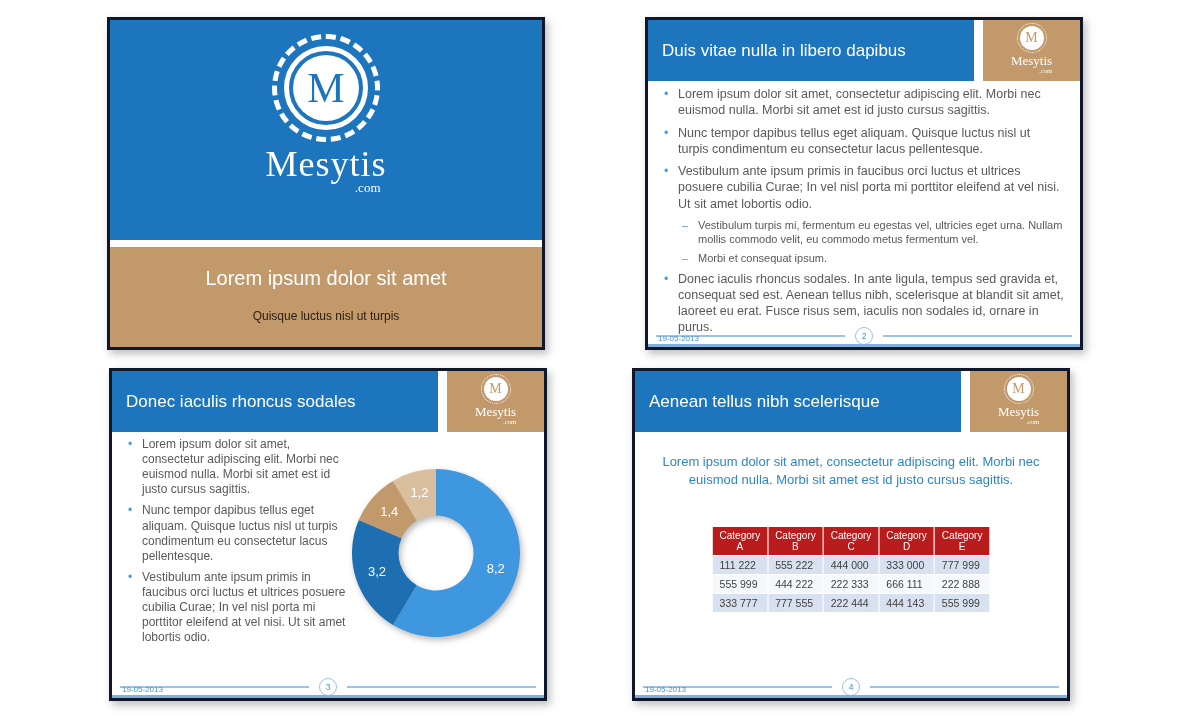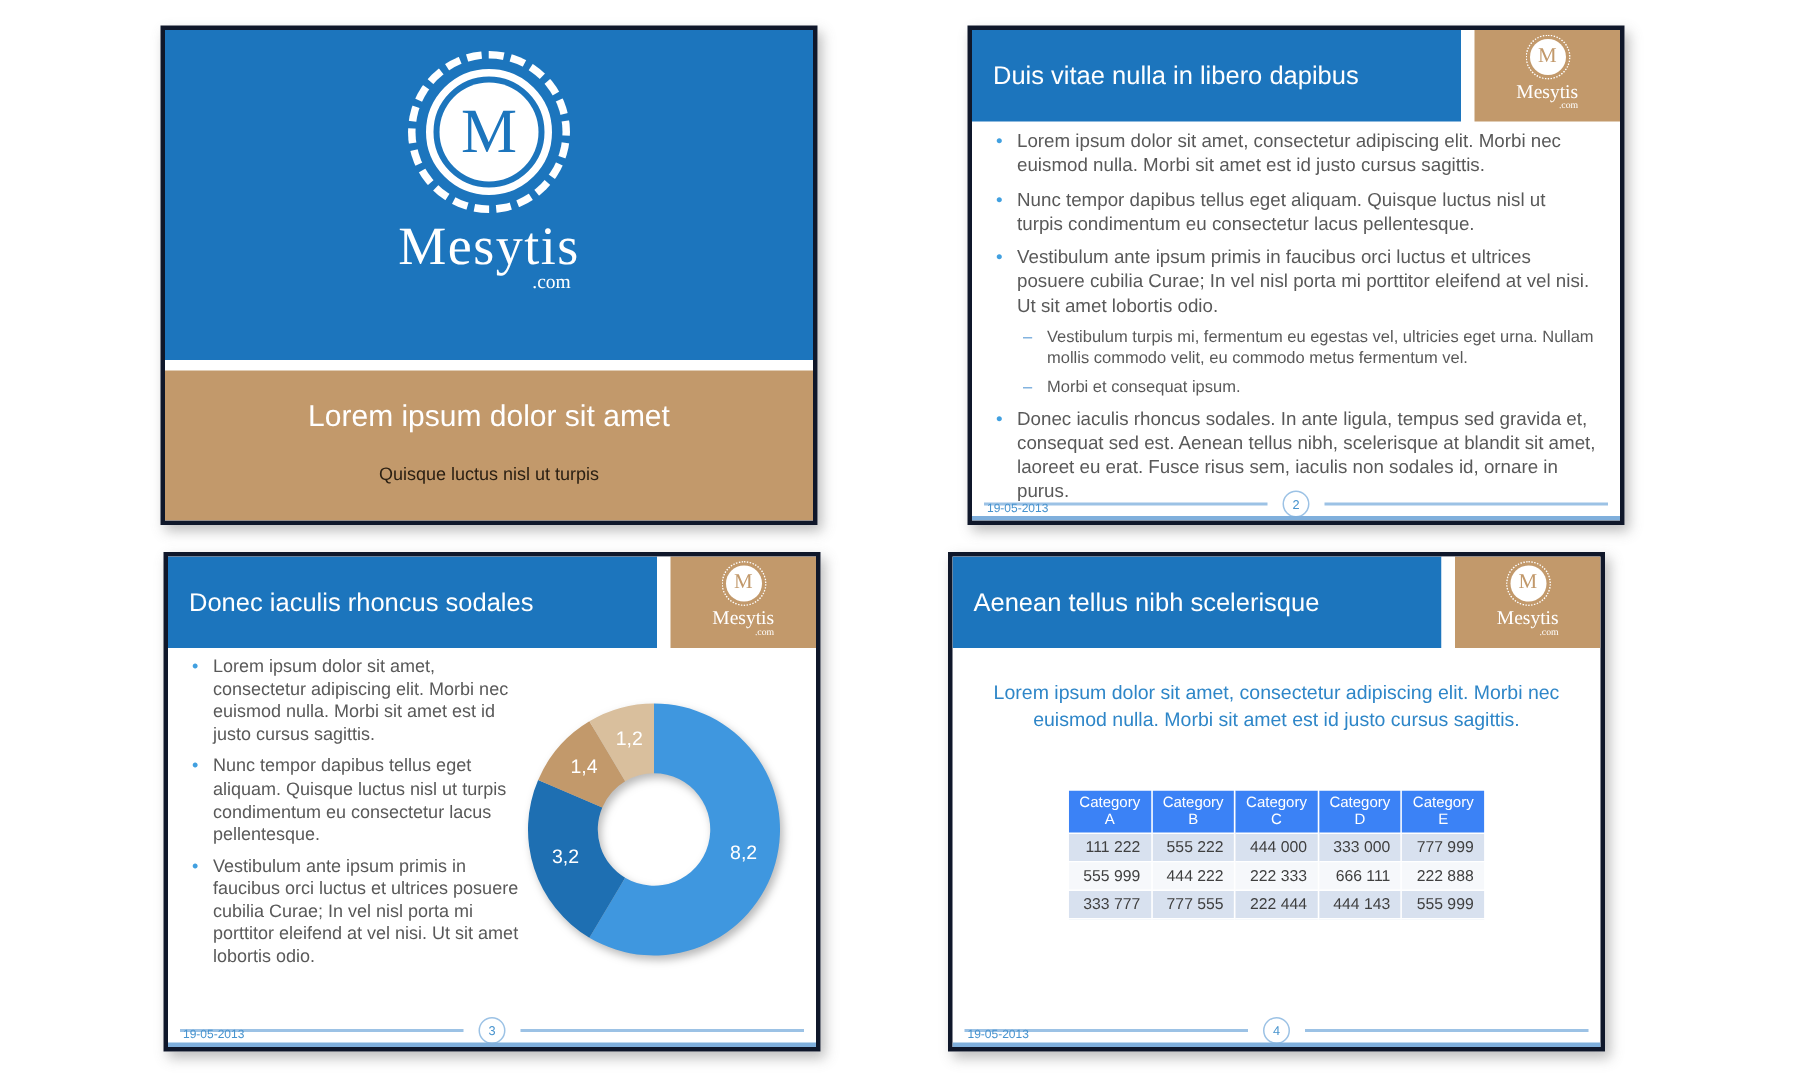--- a/index.html
+++ b/index.html
@@ -80,23 +80,23 @@
   .s3-text { position:absolute; top:66px; left:10px; width:228px; }
   .s3-text .bullets { font-size:12px; line-height:1.26; }
   .s3-chart { position:absolute; left:228px; top:86px; width:192px; height:192px; }
   .s3-chart svg { filter:drop-shadow(2px 3px 3px rgba(0,0,0,0.28)); }
 
   
   .s4-intro { position:absolute; top:82px; left:26px; right:26px; text-align:center;
               color:#2e86c8; font-size:13px; line-height:1.35; }
   .s4-table { position:absolute; top:155px; left:50%; transform:translateX(-50%);
               border-collapse:collapse; }
-  .s4-table th { background:#3b82f6; color:#ffffff; font-weight:normal; font-size:10px;
+  .s4-table th { background:#b91c1c; color:#ffffff; font-weight:normal; font-size:10px;
                  padding:3px 7px; border:1.5px solid #ffffff; }
-  .s4-table td { font-size:10.5px; color:#3f3f3f; text-align:right;
+  .s4-table td { font-size:10.5px; color:#3f3f3f; text-align:left;
                  padding:3px 7px; border:1.5px solid #ffffff; }
   .s4-table tbody tr:nth-child(odd)  td { background:#d8e1ef; }
   .s4-table tbody tr:nth-child(even) td { background:#f6f8fb; }
 </style>
 </head>
 <body>
 
 <div class="page">
 
   <div class="slide" id="slide1">

